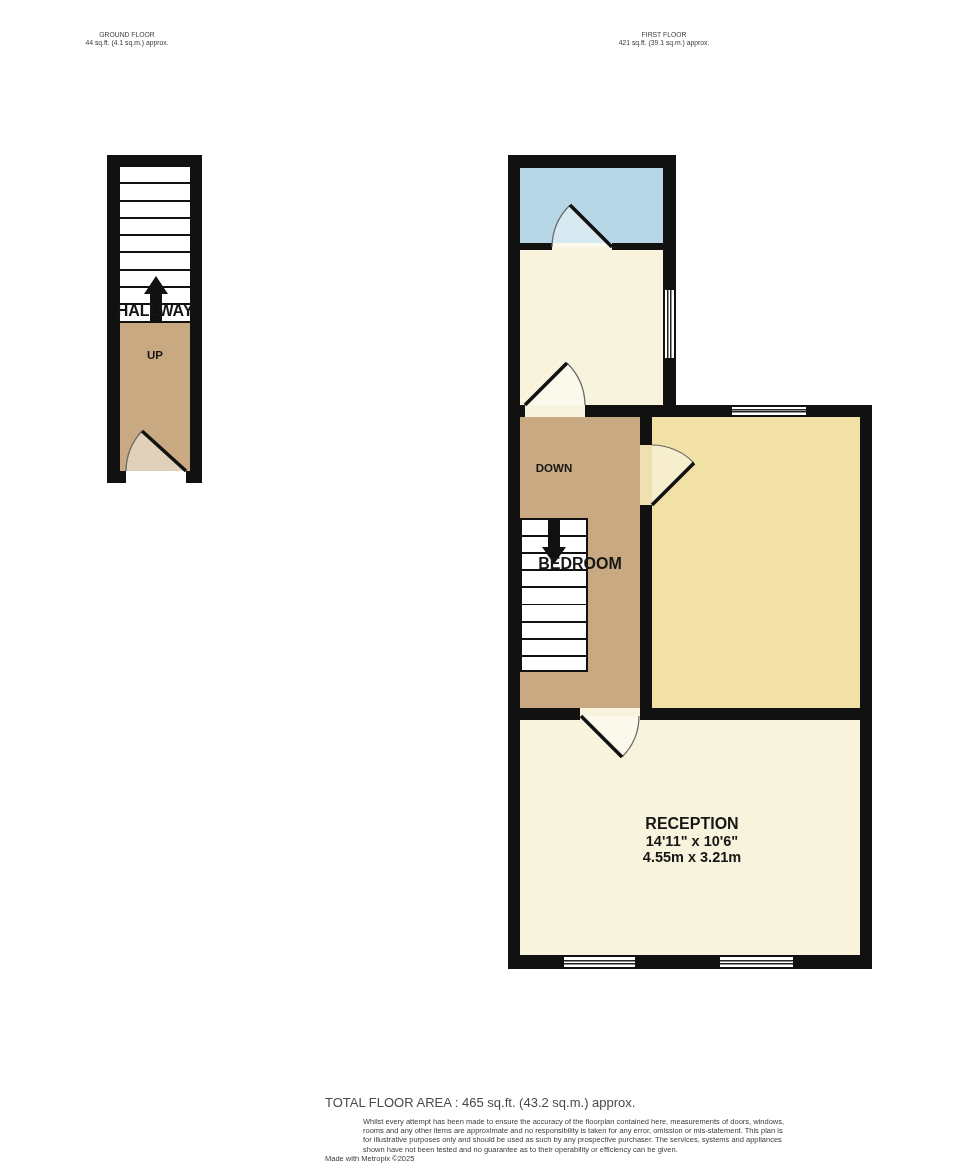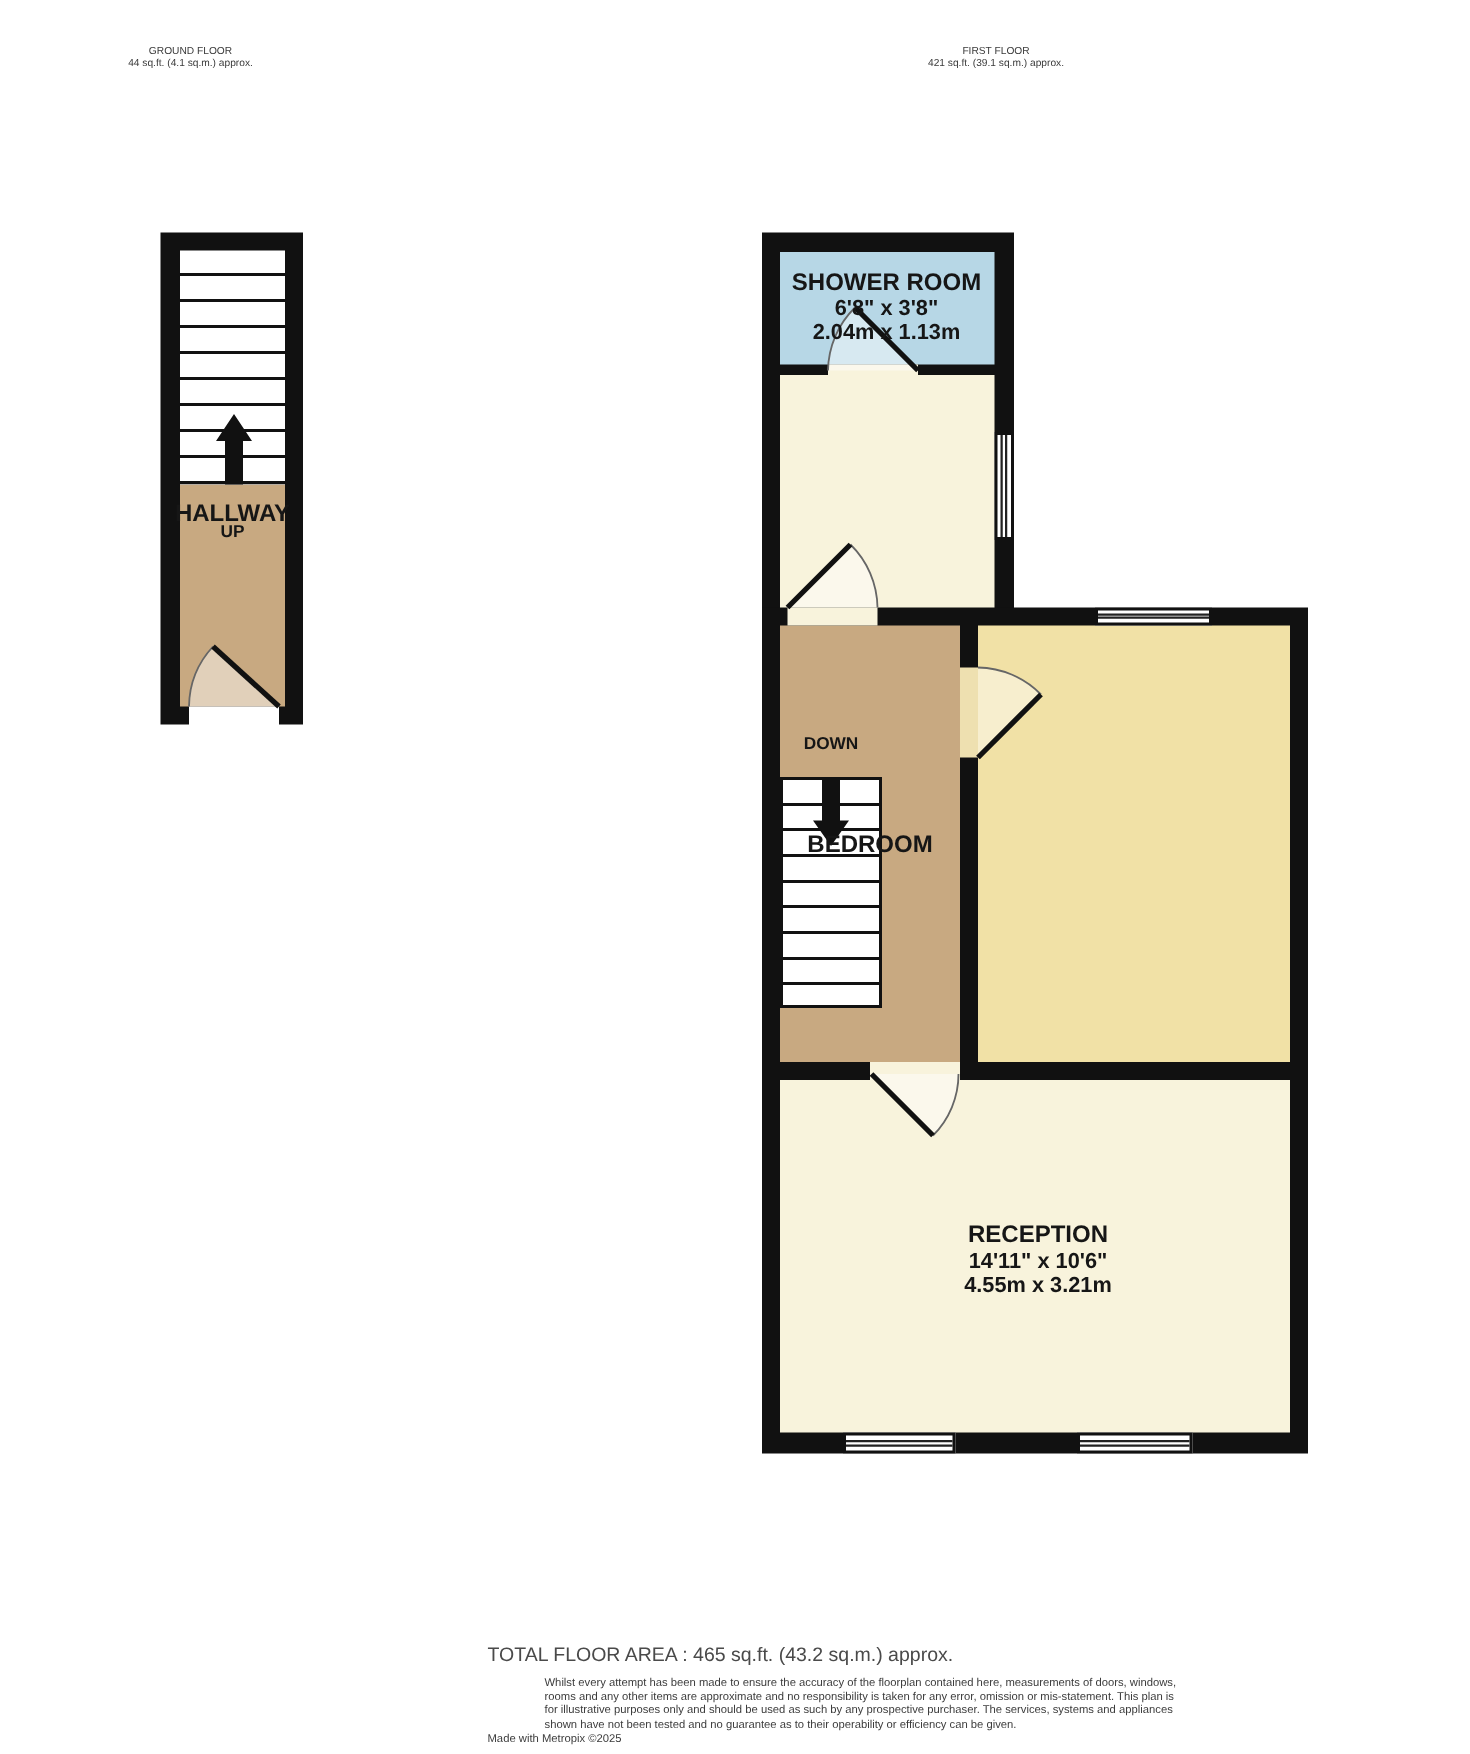--- a/index.html
+++ b/index.html
@@ -44,21 +44,21 @@
   </div>
   <div class="floor-label" style="left:664px;top:31px;">
     <div>FIRST FLOOR</div>
     <div>421 sq.ft. (39.1 sq.m.) approx.</div>
   </div>
 
   <div class="abs wallblock" style="left:107px;top:155px;width:95px;height:328px;"></div>
   <div class="abs stairs" style="left:120px;top:167px;width:70px;height:156px;z-index:5;"></div>
   <div class="abs room" style="left:120px;top:323px;width:70px;height:148px;background:#c8a981;"></div>
   <div class="abs gap" style="left:126px;top:471px;width:60px;height:14px;background:#ffffff;"></div>
-  <div class="room-label" style="left:155px;top:303px;margin-top:32px;">
+  <div class="room-label" style="left:155px;top:303px;">
     <div class="rl-name">HALLWAY</div>
   </div>
   <div class="small-label" style="left:155px;top:349px;">UP</div>
 
   <div class="abs wallblock" style="left:508px;top:155px;width:168px;height:262px;"></div>
   <div class="abs wallblock" style="left:508px;top:405px;width:364px;height:564px;"></div>
 
   <div class="abs room" style="left:520px;top:168px;width:143px;height:75px;background:#b7d7e6;"></div>
   <div class="abs room" style="left:520px;top:250px;width:143px;height:155px;background:#f8f3dc;"></div>
   <div class="abs room" style="left:520px;top:417px;width:120px;height:291px;background:#c8a981;"></div>
@@ -94,26 +94,21 @@
     <path d="M186,471 L142,431" stroke="#111" stroke-width="3.5"></path>
     <path d="M612,247 L570,205" stroke="#111" stroke-width="3.5"></path>
     <path d="M525,405 L567,363" stroke="#111" stroke-width="3.5"></path>
     <path d="M652,505 L694,463" stroke="#111" stroke-width="3.5"></path>
     <path d="M581,716 L622,757" stroke="#111" stroke-width="3.5"></path>
 
     <polygon points="150,323 150,294 144,294 156,276 168,294 162,294 162,323" fill="#111"></polygon>
     <polygon points="548,518 560,518 560,547 566,547 554,564 542,547 548,547" fill="#111"></polygon>
   </svg>
 
-  <div class="room-label" style="left:591px;top:181px;">
-    <div class="rl-name">SHOWER ROOM</div>
-    <div class="rl-dim">6'8" x 3'8"</div>
-    <div class="rl-dim">2.04m x 1.13m</div>
-  </div>
-  <div class="small-label" style="left:554px;top:490px;text-align:right;">DOWN</div>
+  <div class="small-label" style="left:554px;top:462px;text-align:right;">DOWN</div>
   <div class="room-label" style="left:580px;top:556px;">
     <div class="rl-name">BEDROOM</div>
   </div>
   <div class="room-label" style="left:692px;top:816px;">
     <div class="rl-name">RECEPTION</div>
     <div class="rl-dim">14'11" x 10'6"</div>
     <div class="rl-dim">4.55m x 3.21m</div>
   </div>
 
   <div class="footer">

